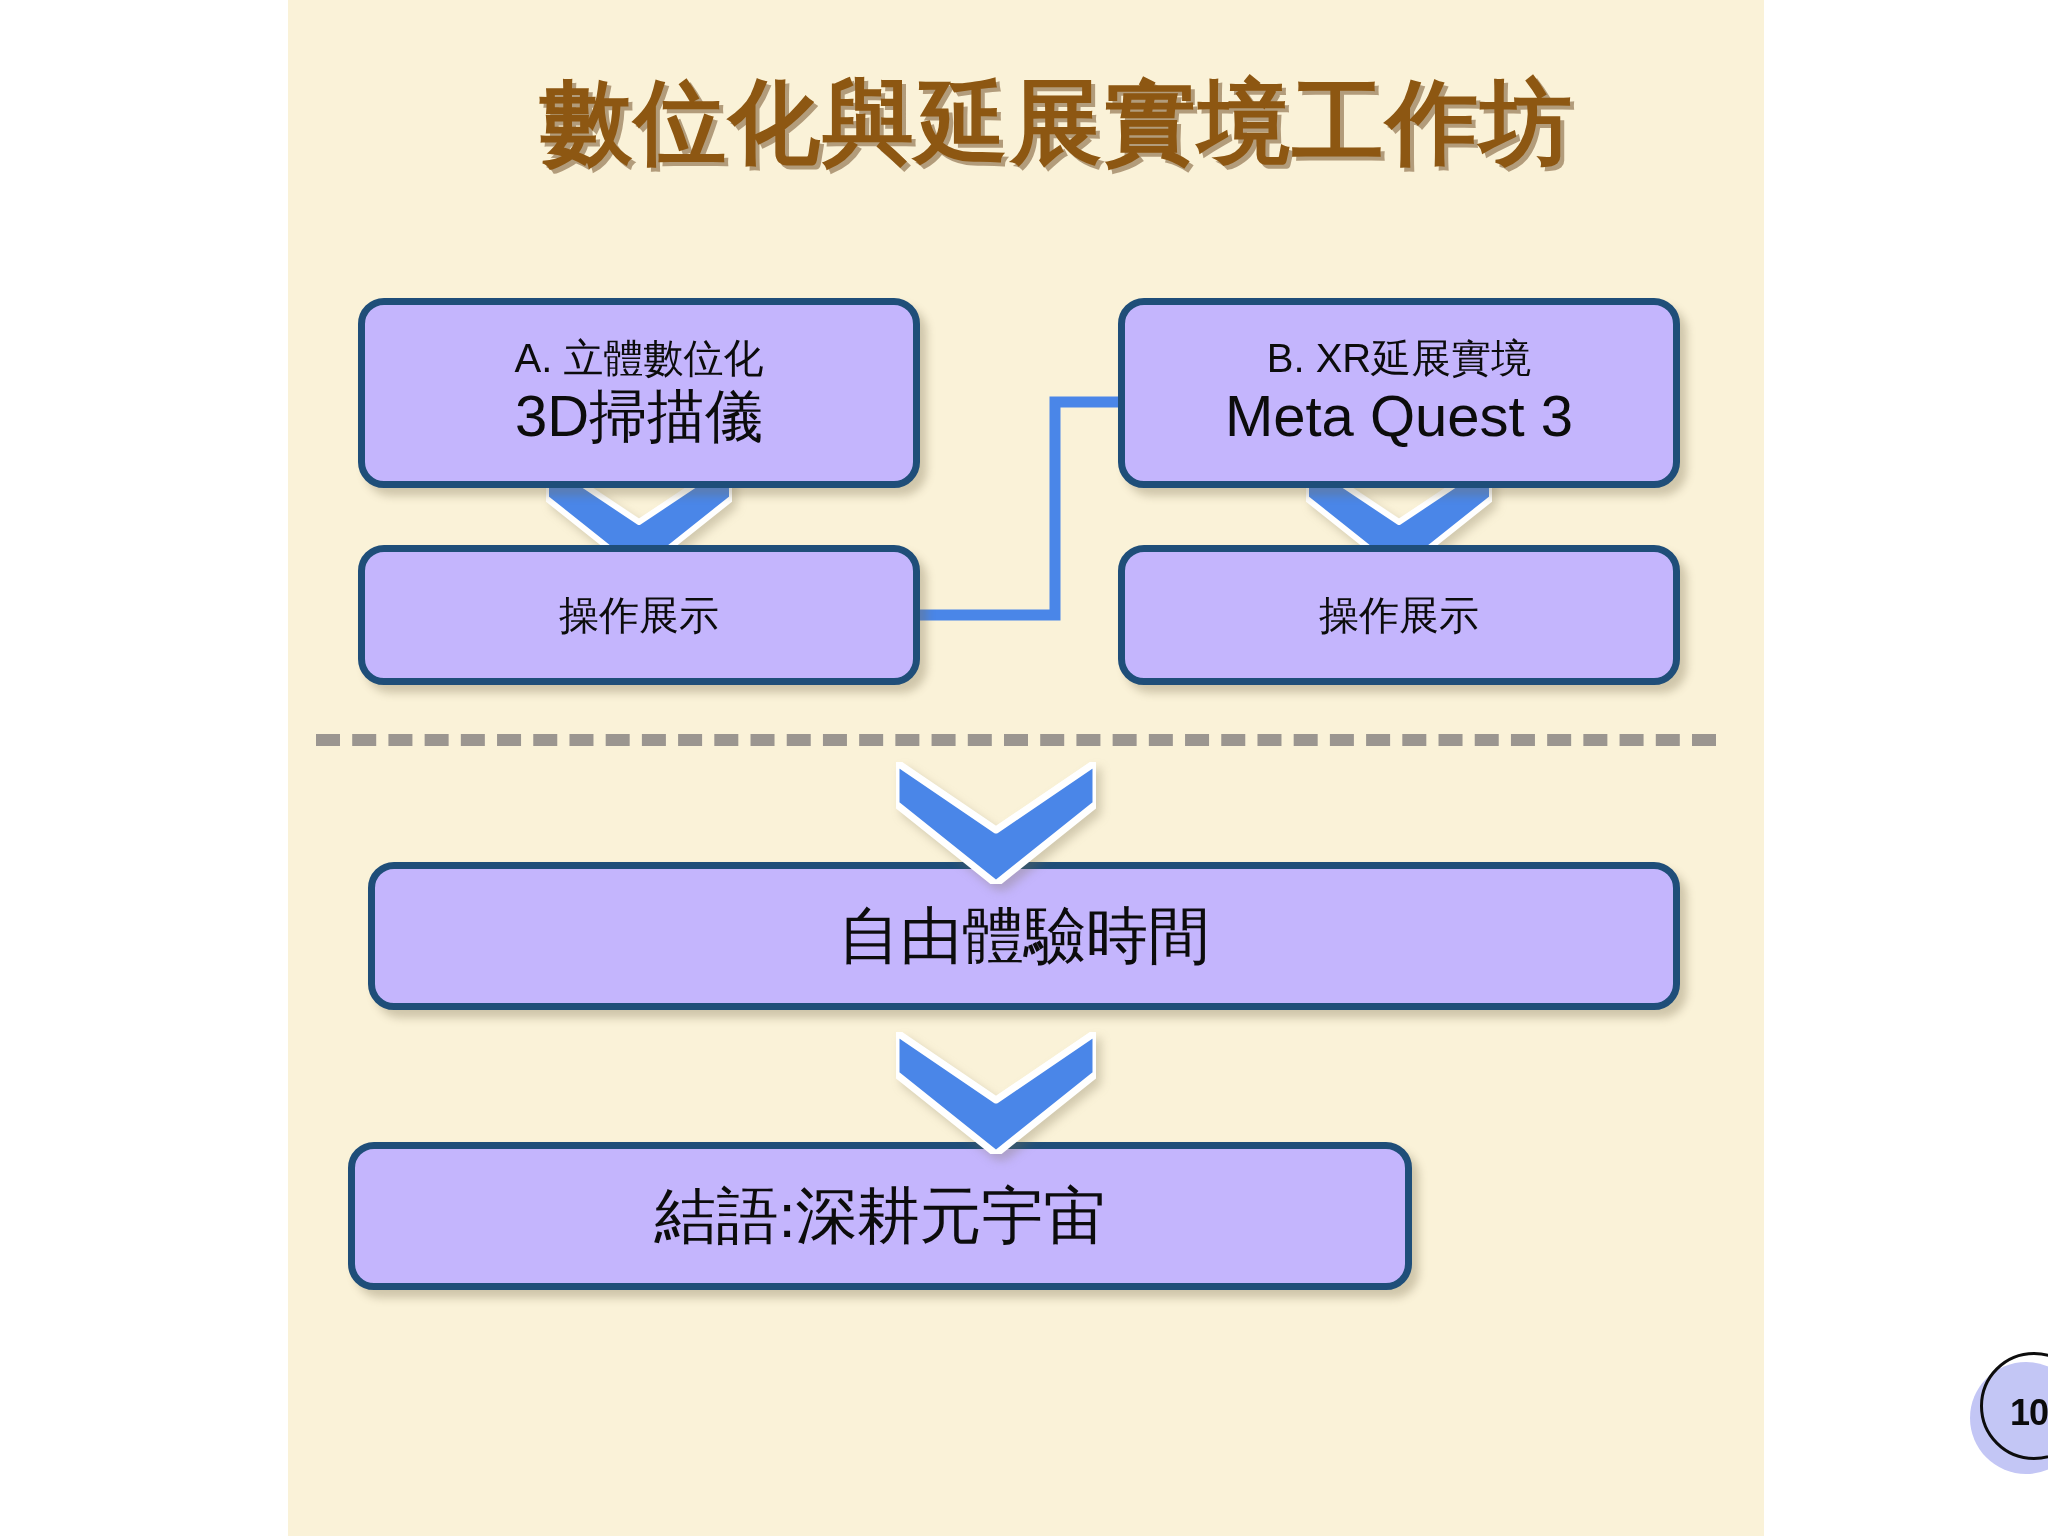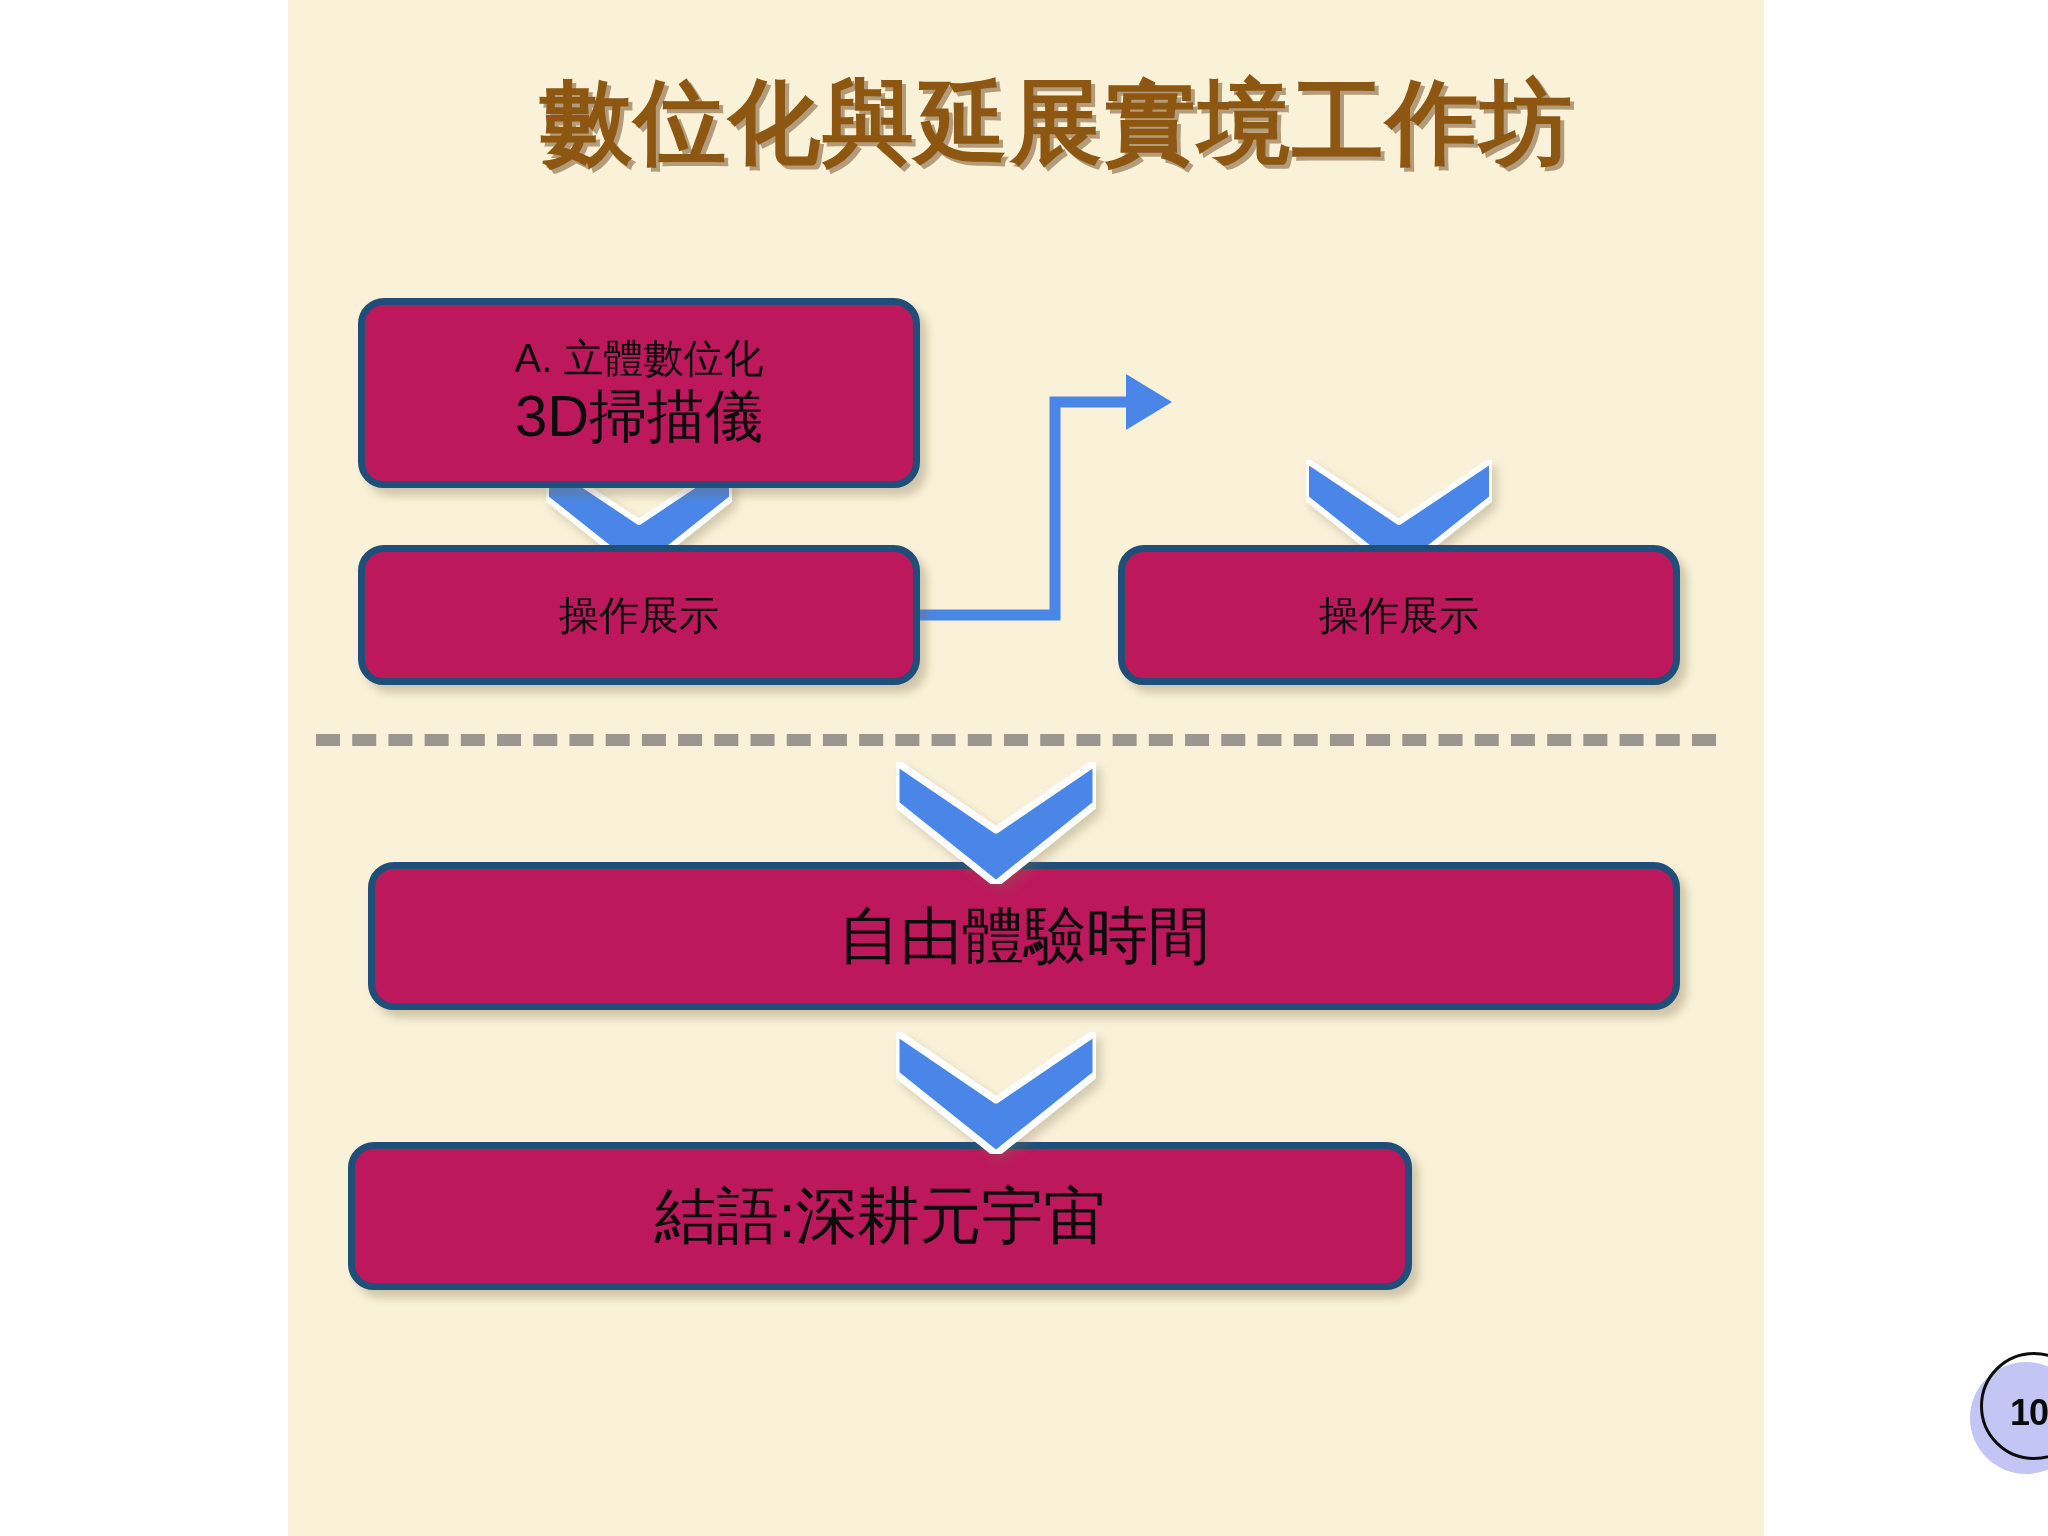--- a/index.html
+++ b/index.html
@@ -44,21 +44,21 @@
     text-shadow: 4px 4px 0 rgba(90,52,10,0.45);
     white-space: nowrap;
     line-height: 1.1;
     margin-left: 31px;
   }
 
   
   .node {
     position: absolute;
     box-sizing: border-box;
-    background: #be185d;
+    background: #c4b5fd;
     border: 7px solid #1f4e79;
     border-radius: 26px;
     box-shadow: 7px 8px 9px rgba(120,110,80,0.33);
     display: flex;
     flex-direction: column;
     align-items: center;
     justify-content: center;
     z-index: 4;
   }
   .node .line-small {
@@ -177,20 +177,24 @@
 
   <div class="slide-bg"></div>
 
   <div class="slide-title">數位化與延展實境工作坊</div>
 
   <div class="node" id="node-a">
     <div class="line-small">A. 立體數位化</div>
     <div class="line-big">3D掃描儀</div>
   </div>
 
+  <div class="node" id="node-b">
+    <div class="line-small">B. XR延展實境</div>
+    <div class="line-big">Meta Quest 3</div>
+  </div>
 
   <svg class="chevron" id="chev-a" viewBox="0 0 186 112">
     <polygon points="0,0 93,62 186,0 186,38 93,112 0,38" fill="#4a86e8" stroke="#ffffff" stroke-width="6" stroke-linejoin="round"></polygon>
   </svg>
 
   <svg class="chevron" id="chev-b" viewBox="0 0 186 112">
     <polygon points="0,0 93,62 186,0 186,38 93,112 0,38" fill="#4a86e8" stroke="#ffffff" stroke-width="6" stroke-linejoin="round"></polygon>
   </svg>
 
   <div class="node" id="node-a-demo">

